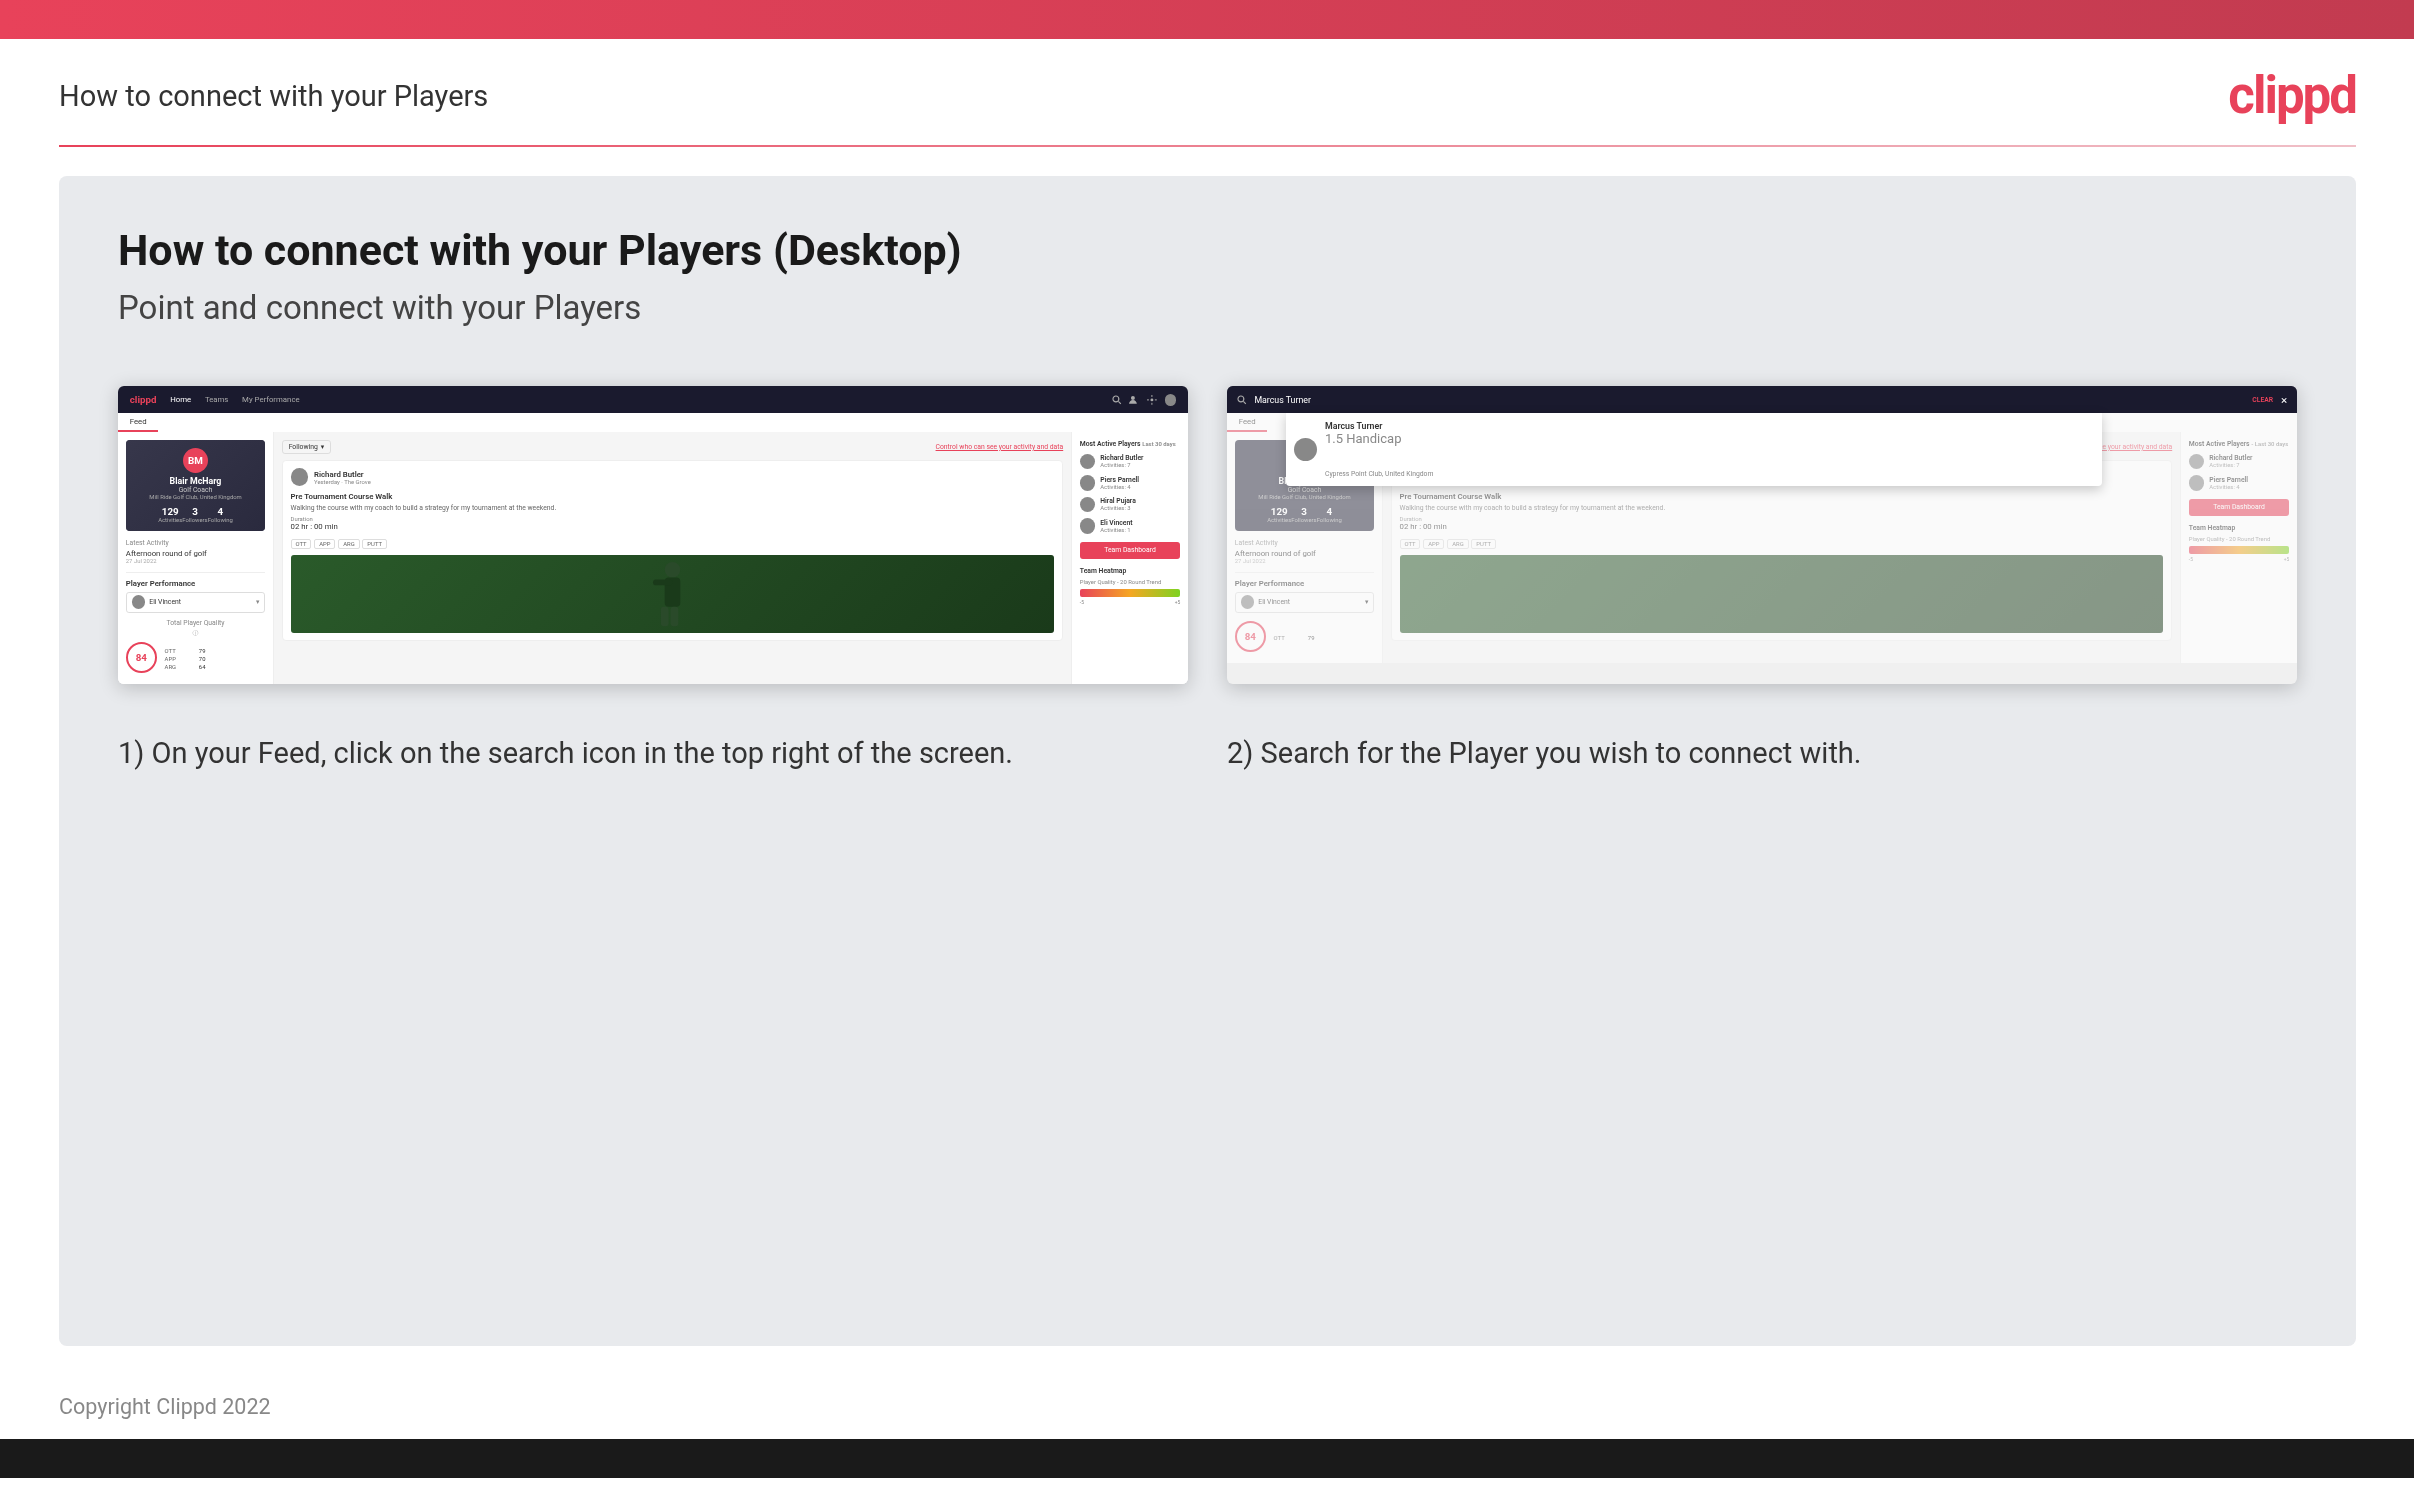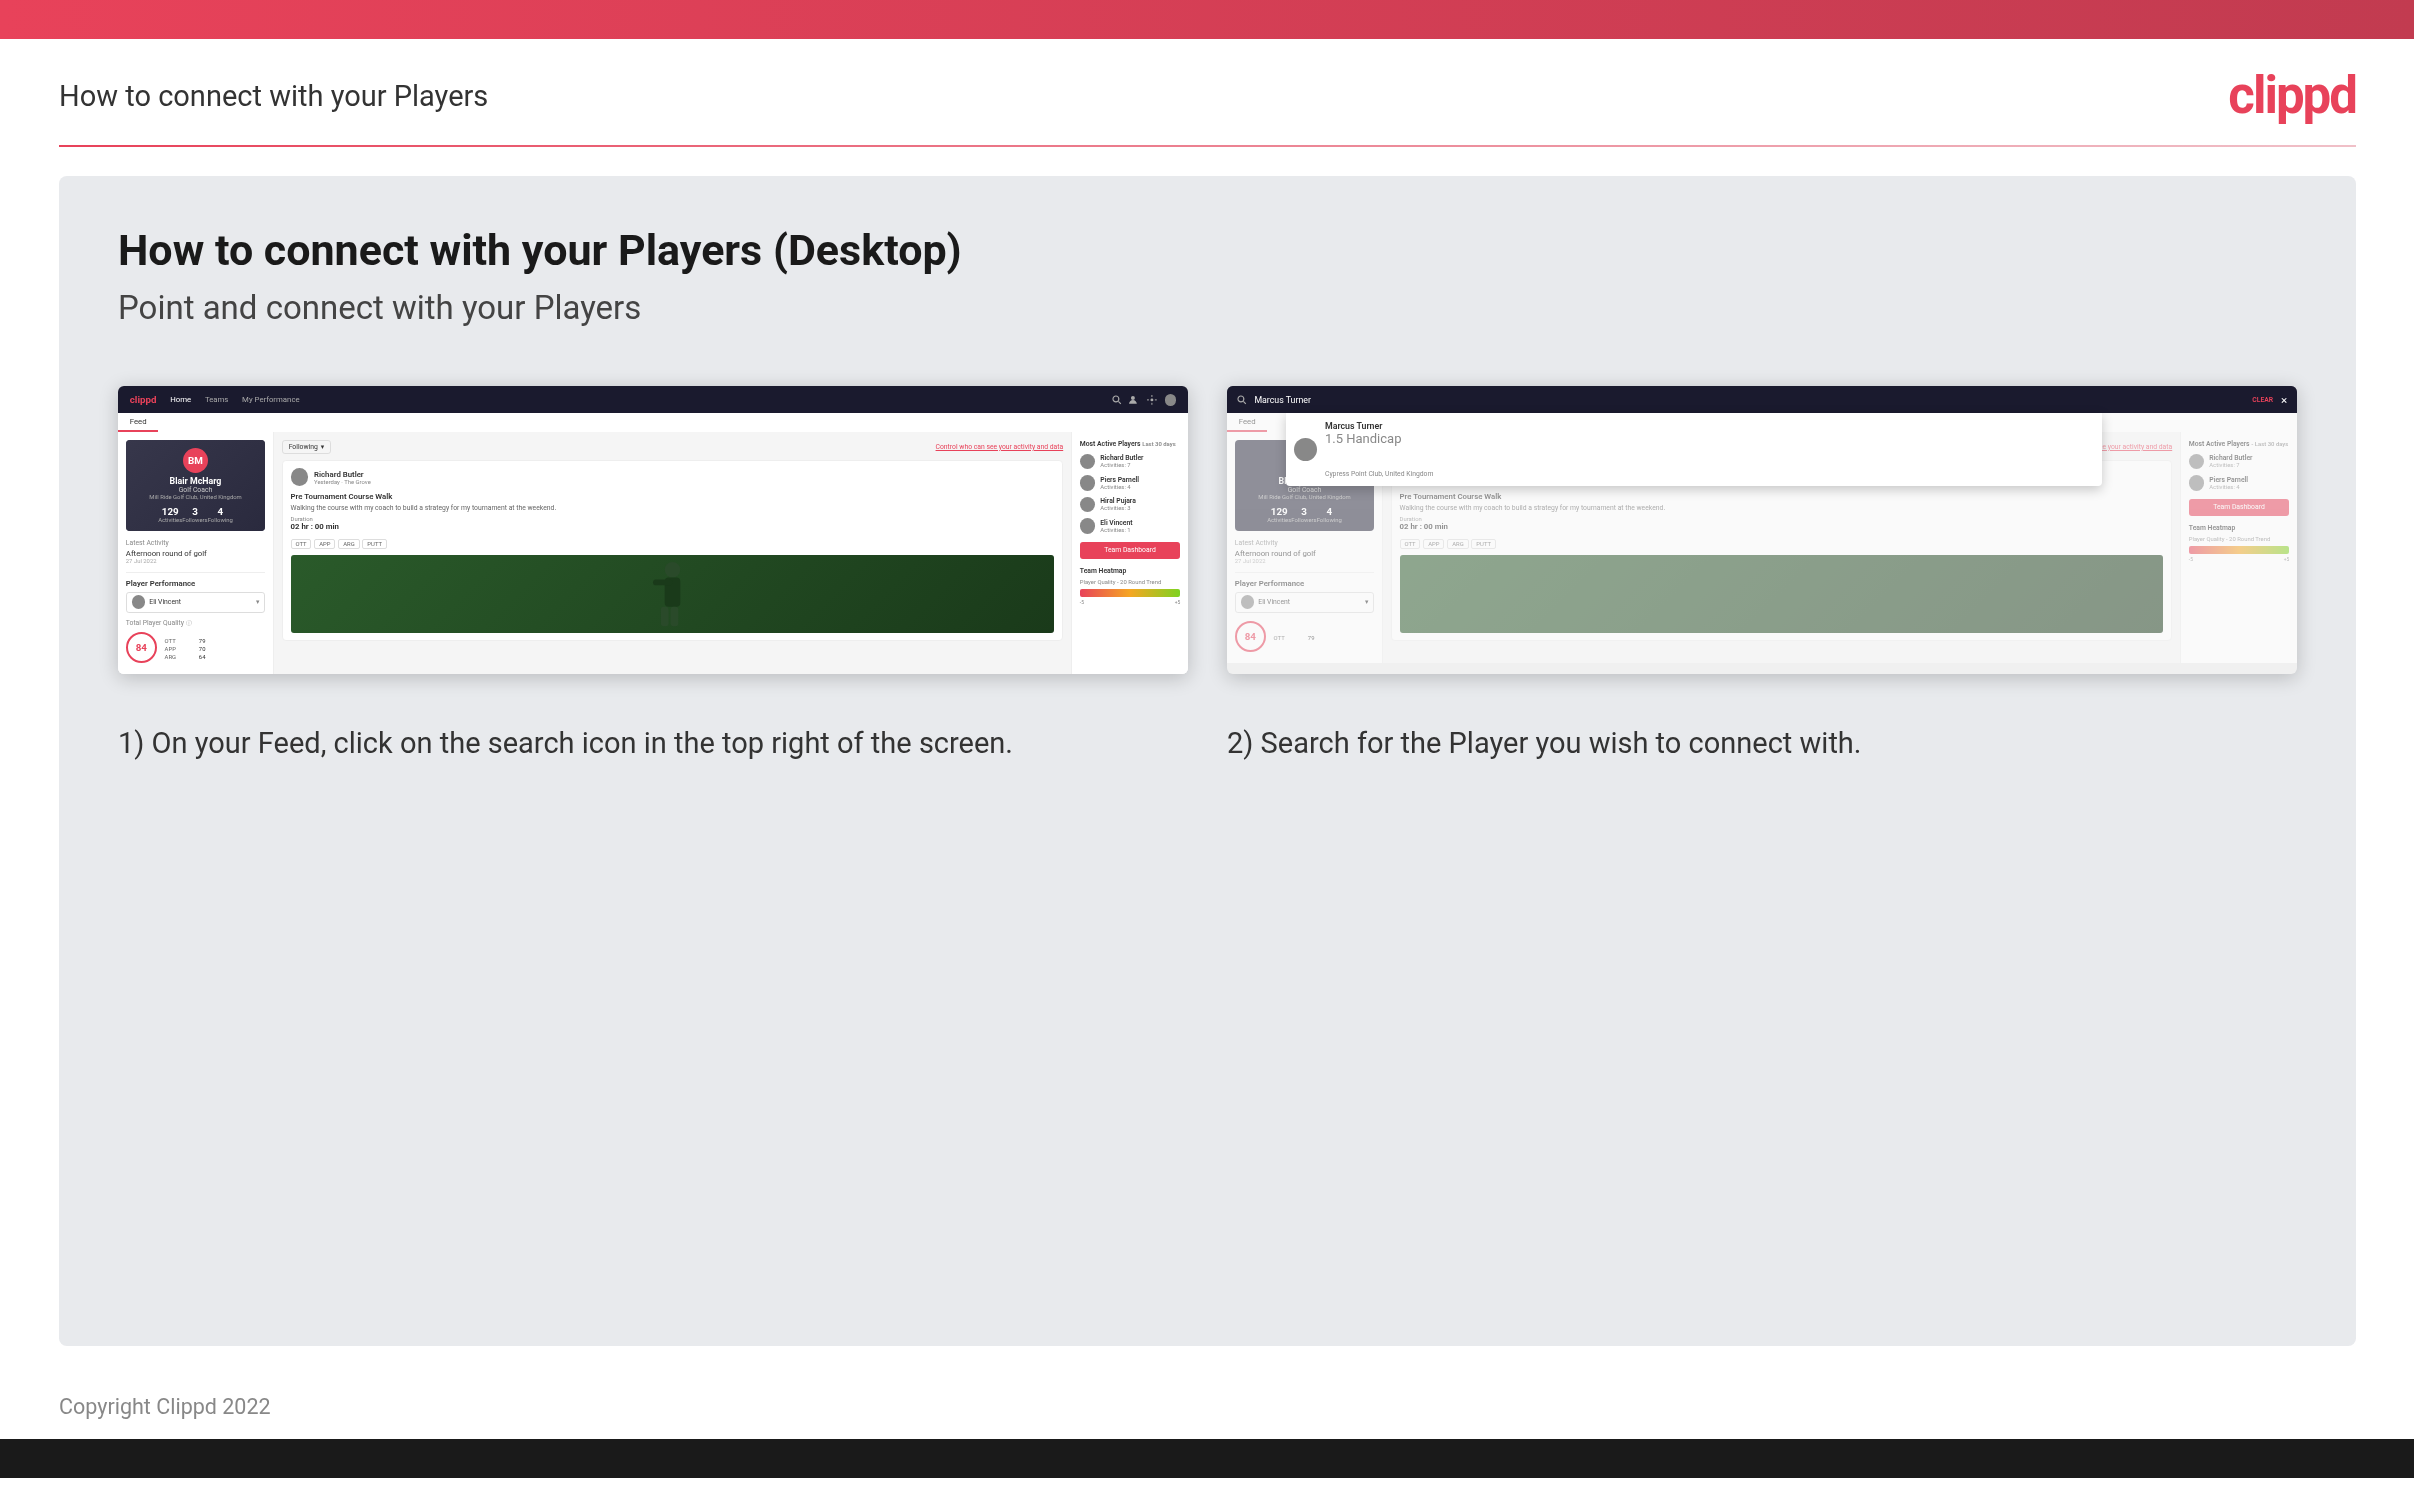--- a/index.html
+++ b/index.html
@@ -260,20 +260,21 @@
     }
     .quality-section {
       margin-top: 5.9px;
     }
     .quality-label {
       font-size: 6.8px;
       color: #888;
       display: flex;
       align-items: center;
       gap: 2px;
+      flex-direction: column;
     }
     .score-circle {
       width: 31px;
       height: 31px;
       border-radius: 50%;
       border: 2.9px solid #e8425a;
       display: flex;
       align-items: center;
       justify-content: center;
       font-size: 9.8px;
@@ -378,21 +379,21 @@
       font-size: 6.8px;
       color: #666;
       margin-bottom: 3.9px;
     }
     .post-duration-label {
       font-size: 5.9px;
       color: #888;
     }
     .post-duration {
       font-size: 7.8px;
-      font-weight: 700;
+      font-weight: 400;
       margin-bottom: 8px;
     }
     .post-tags {
       display: flex;
       gap: 2.9px;
     }
     .post-tag {
       border: 1px solid #ddd;
       border-radius: 2px;
       padding: 1px 3.9px;

